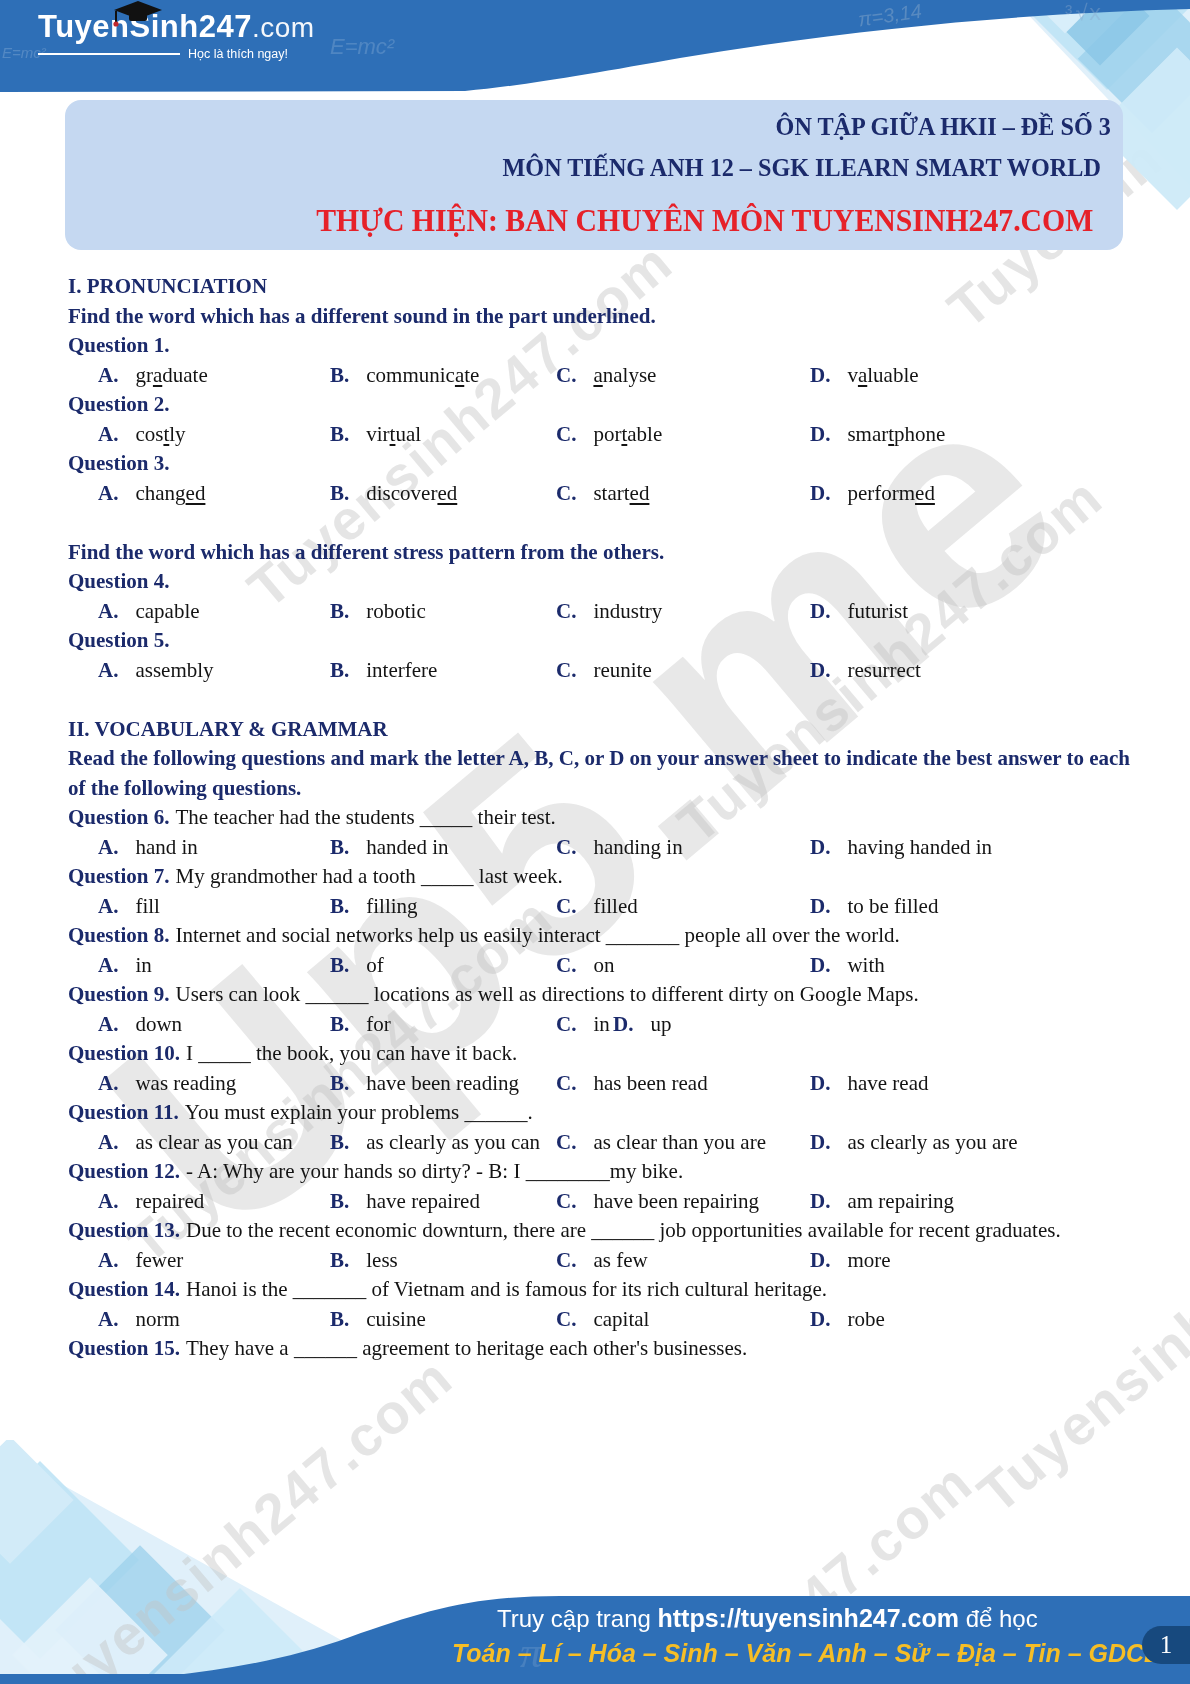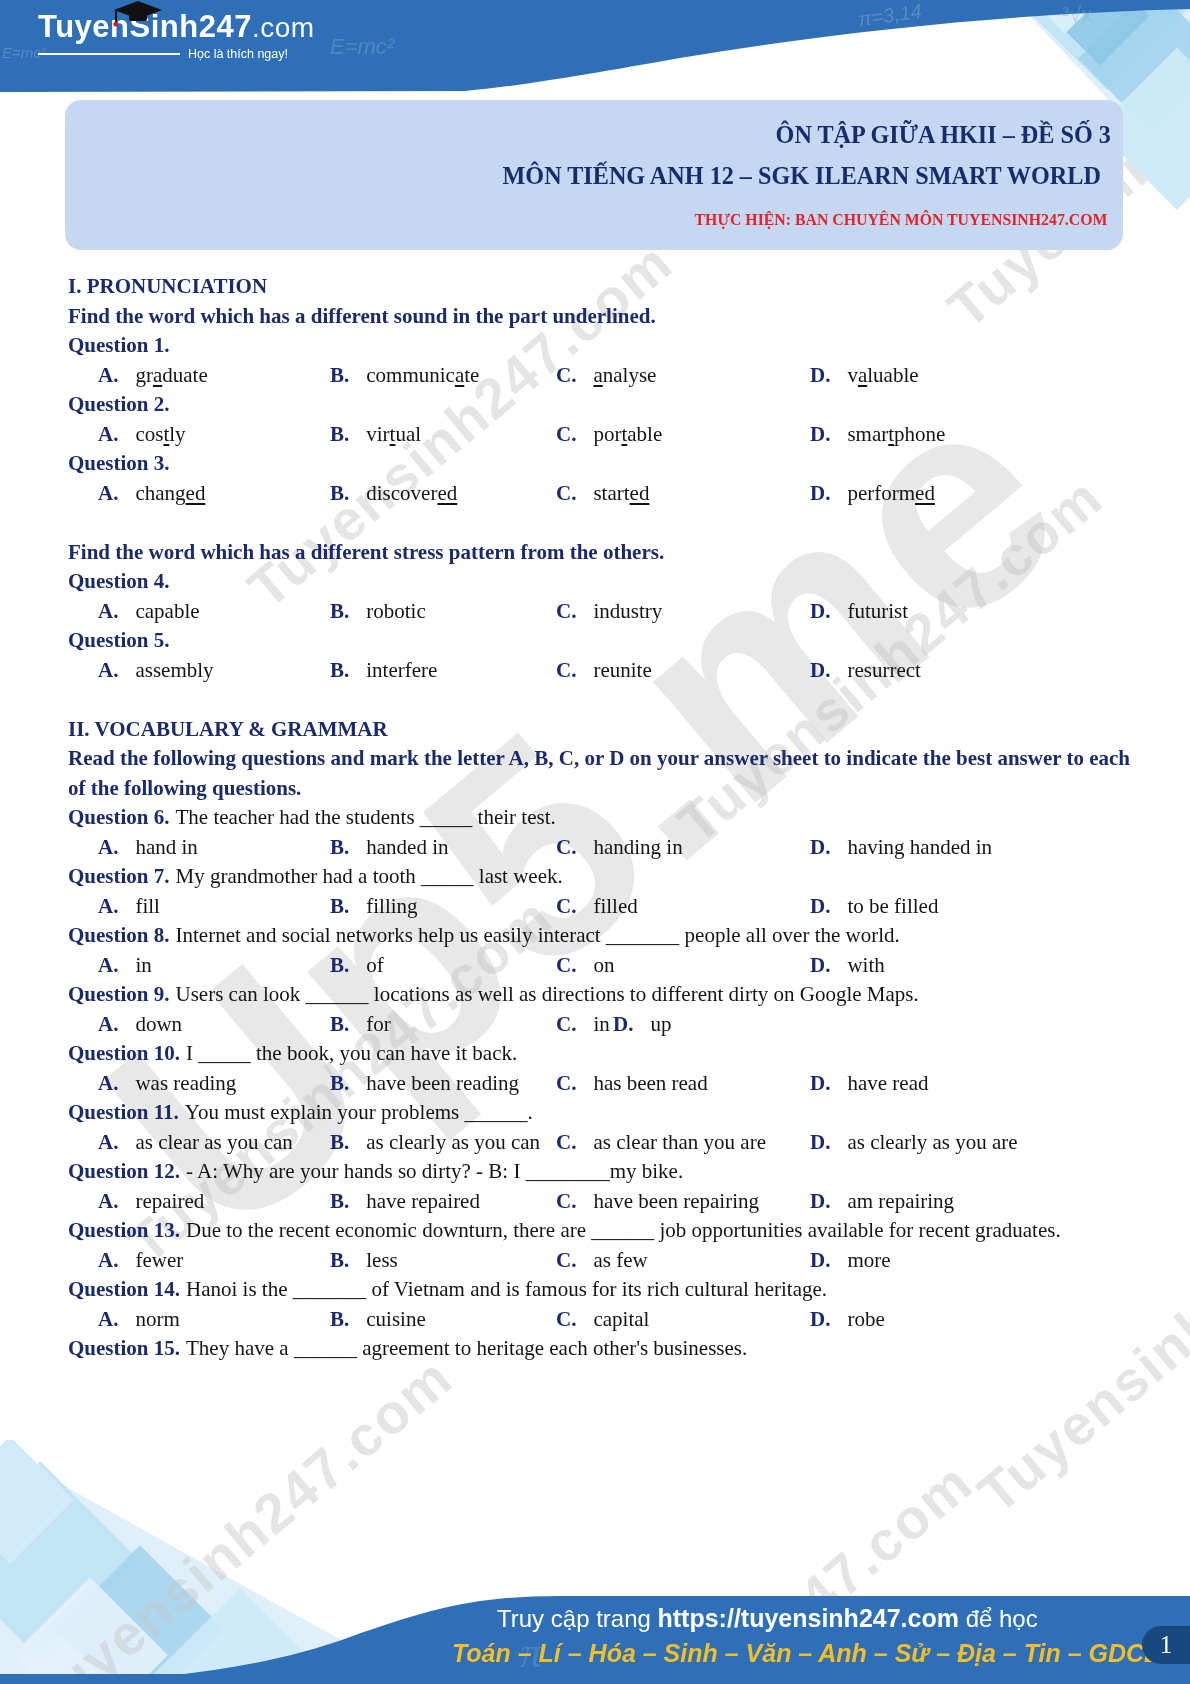--- a/index.html
+++ b/index.html
@@ -20,21 +20,21 @@
   .logo-sub{display:flex;align-items:center;margin-top:2px;width:250px;}
   .logo-rule{flex:1;height:2px;background:#fff;margin-right:8px;}
   .logo-tag{font-size:12.5px;font-weight:normal;}
   .cap{position:absolute;left:74px;top:-9px;}
   .doodle{position:absolute;z-index:3;font-family:"Liberation Sans",sans-serif;pointer-events:none;}
   
   .tbox{position:absolute;left:65px;top:100px;width:1058px;height:150px;z-index:2;
         background:#c5d8f1;border-radius:16px;display:flex;flex-direction:column;
         justify-content:center;align-items:flex-end;row-gap:11px;text-align:center;}
   .tbox .t1,.tbox .t2{color:#1b2a6b;font-weight:bold;font-size:26px;}
-  .tbox .t3{color:#e62129;font-weight:bold;font-size:17px;margin-top:8px;}
+  .tbox .t3{color:#e62129;font-weight:bold;font-size:32px;margin-top:8px;}
   .tbox span{display:inline-block;transform:scaleX(.93);}
   
   .content{position:absolute;left:68px;top:272px;width:1068px;z-index:2;
            font-size:21px;line-height:29.5px;color:#141414;}
   .navy{color:#1b2a6b;font-weight:bold;}
   .line{min-height:29.5px;}
   .gap{height:29.5px;}
   .qlabel{color:#1b2a6b;font-weight:bold;}
   .stem{margin-left:6px;}
   .opts{position:relative;height:29.5px;}
@@ -87,21 +87,21 @@
     <rect x="175" y="175" width="130" height="130" transform="rotate(45 240 240)" fill="#cdeaf8" opacity=".9"></rect>
     <rect x="35" y="160" width="110" height="110" transform="rotate(45 90 215)" fill="#e3f2fb" opacity=".9"></rect>
   </svg>
 
   <svg class="header-svg" width="1190" height="95" viewBox="0 0 1190 95">
     <path d="M0,0 H1190 V9 C1030,13 860,28 680,58 C590,74 520,86 465,91 L0,92 Z" fill="#2e6fb7"></path>
   </svg>
   <div class="doodle" style="left:330px;top:34px;color:rgba(255,255,255,.16);font-size:22px;font-style:italic;">E=mc²</div>
   <div class="doodle" style="left:2px;top:44px;color:rgba(255,255,255,.18);font-size:15px;font-style:italic;">E=mc²</div>
   <div class="doodle" style="left:858px;top:4px;color:rgba(140,170,205,.45);font-size:20px;font-style:italic;transform:rotate(-8deg);">π=3,14</div>
-  <div class="doodle" style="left:1062px;top:2px;color:rgba(140,170,205,.4);font-size:22px;">³√x</div>
+  <div class="doodle" style="left:1062px;top:2px;color:rgba(140,170,205,.4);font-size:22px;font-family:Liberation Mono, monospace;">³√x</div>
 
   <div class="logo">
     <svg class="cap" width="52" height="26" viewBox="0 0 52 26">
       <polygon points="26,0 50,9 26,18 2,9" fill="#111"></polygon>
       <rect x="17" y="13" width="18" height="7" rx="2" fill="#111"></rect>
       <line x1="4" y1="10" x2="4" y2="21" stroke="#111" stroke-width="2"></line>
       <circle cx="4" cy="23" r="2.6" fill="#c0272d"></circle>
     </svg>
     <div class="logo-main"><span>TuyenSinh247</span><span class="dotcom">.com</span></div>
     <div class="logo-sub">

